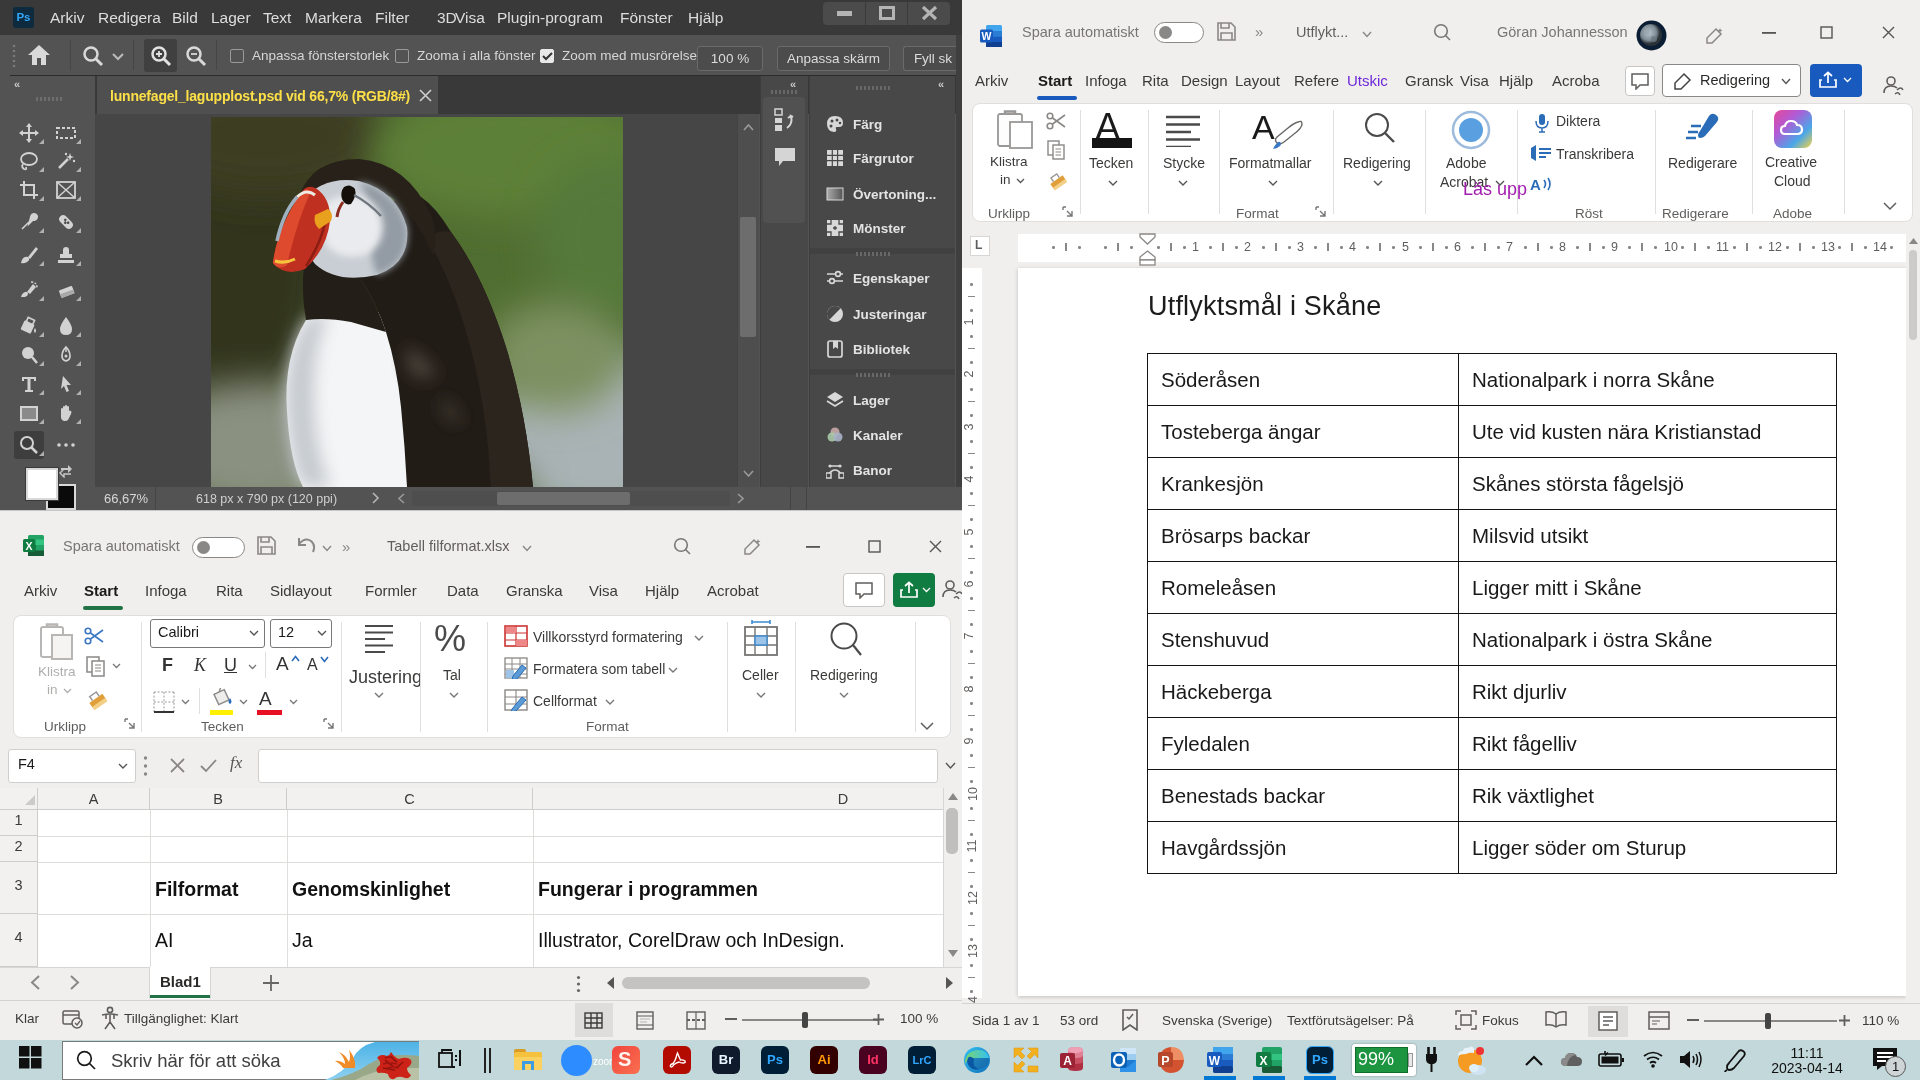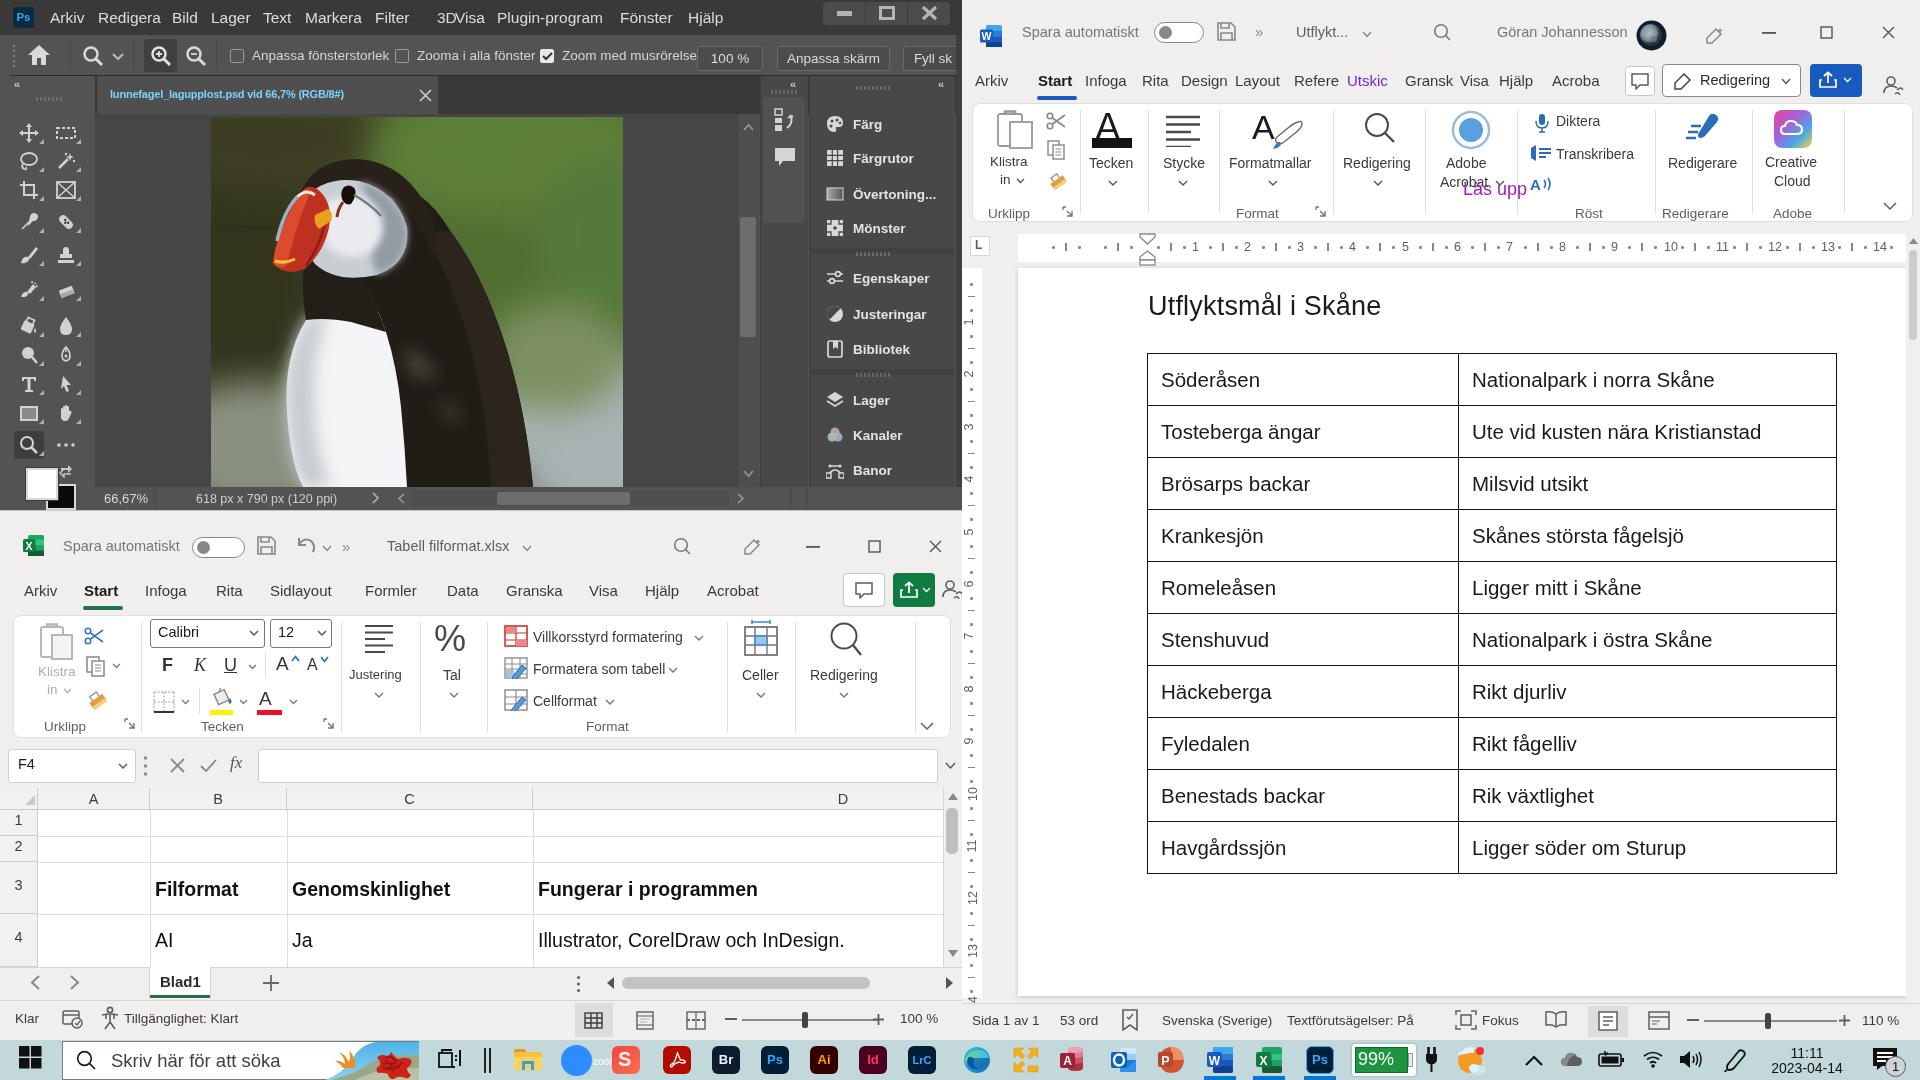--- a/index.html
+++ b/index.html
@@ -93,21 +93,21 @@
   <svg class="abs" style="left:542px;top:52px" width="11" height="9">
       <path d="M1 4 L4 7 L10 1" fill="none" stroke="#333" stroke-width="2"></path>
     </svg>
   <div class="ps-opt-txt" style="left:562px;">Zoom med musrörelse</div>
   <div class="psbtn" style="left:697px;top:46px;width:66px;">100 %</div>
   <div class="psbtn" style="left:777px;top:46px;width:113px;">Anpassa skärm</div>
   <div class="psbtn" style="left:903px;top:46px;width:59px;border-right:none;border-radius:3px 0 0 3px;">Fyll sk</div>
 
   <div class="abs" style="left:10px;top:76px;width:952px;height:38px;background:#393939;"></div>
   <div class="abs" style="left:97px;top:76px;width:341px;height:38px;background:#4f4f4f;"></div>
-  <div class="t" style="left:110px;top:88px;color:#7dd3fc;font-weight:bold;font-size:11px;letter-spacing:-0.2px;">lunnefagel_lagupplost.psd vid 66,7% (RGB/8#)</div>
+  <div class="t" style="left:110px;top:88px;color:#fde047;font-weight:bold;font-size:14px;letter-spacing:-0.2px;">lunnefagel_lagupplost.psd vid 66,7% (RGB/8#)</div>
   <svg class="abs" style="left:419px;top:89px" width="13" height="13">
       <path d="M1 1 L12 12 M12 1 L1 12" stroke="#cfcfcf" stroke-width="1.6"></path>
     </svg>
 
   <div class="abs" style="left:10px;top:76px;width:85px;height:434px;background:#535353;"></div>
   <div class="t" style="left:14px;top:78px;color:#c8c8c8;font-size:11px;font-weight:bold;">«</div>
   <svg class="abs" style="left:36px;top:97px" width="26" height="4">
       <g fill="#6e6e6e">
         <rect x="0" width="2" height="4"></rect>
         <rect x="4" width="2" height="4"></rect>
@@ -707,21 +707,21 @@
 <svg class="abs" style="left:323px;top:718px" width="12" height="12">
       <path d="M1 1 L1 4 M1 1 L4 1 M10 5 L10 10 L5 10 M10 10 L5 5" stroke="#777" stroke-width="1.4" fill="none"></path>
     </svg>
 <div class="t" style="left:201px;top:719px;font-size:13.5px;color:#605e5c;">Tecken</div>
 <div class="abs" style="left:341px;top:622px;width:1px;height:110px;background:#e1dfdd;"></div>
 <svg class="abs" style="left:364px;top:624px" width="30" height="30">
       <g stroke="#4a4a4a" stroke-width="2.2">
         <path d="M1 2 L29 2 M1 8.5 L29 8.5 M1 15 L21 15 M1 21.5 L29 21.5 M1 28 L21 28"></path>
       </g>
     </svg>
-<div class="t" style="left:349px;top:667px;font-size:13px;color:#3b3a39;">Justering</div>
+<div class="t" style="left:349px;top:667px;font-size:18px;color:#3b3a39;">Justering</div>
 <svg class="abs" style="left:374px;top:692px" width="10" height="7">
       <path d="M1 1 L5 5 L9 1" fill="none" stroke="#777" stroke-width="1.4"></path>
     </svg>
 <div class="abs" style="left:420px;top:622px;width:1px;height:110px;background:#e1dfdd;"></div>
 <div class="t" style="left:434px;top:618px;font-size:36px;color:#4a4a4a;">%</div>
 <div class="t" style="left:443px;top:667px;font-size:14px;color:#3b3a39;">Tal</div>
 <svg class="abs" style="left:449px;top:692px" width="10" height="7">
       <path d="M1 1 L5 5 L9 1" fill="none" stroke="#777" stroke-width="1.4"></path>
     </svg>
 <div class="abs" style="left:487px;top:622px;width:1px;height:110px;background:#e1dfdd;"></div>
@@ -1270,26 +1270,26 @@
       <tbody>
         <tr>
           <td style="width:311px;">Söderåsen</td>
           <td>Nationalpark i norra Skåne</td>
         </tr>
         <tr>
           <td style="width:311px;">Tosteberga ängar</td>
           <td>Ute vid kusten nära Kristianstad</td>
         </tr>
         <tr>
+          <td style="width:311px;">Krankesjön</td>
+          <td>Skånes största fågelsjö</td>
+        </tr>
+        <tr>
           <td style="width:311px;">Brösarps backar</td>
           <td>Milsvid utsikt</td>
-        </tr>
-        <tr>
-          <td style="width:311px;">Krankesjön</td>
-          <td>Skånes största fågelsjö</td>
         </tr>
         <tr>
           <td style="width:311px;">Romeleåsen</td>
           <td>Ligger mitt i Skåne</td>
         </tr>
         <tr>
           <td style="width:311px;">Stenshuvud</td>
           <td>Nationalpark i östra Skåne</td>
         </tr>
         <tr>

